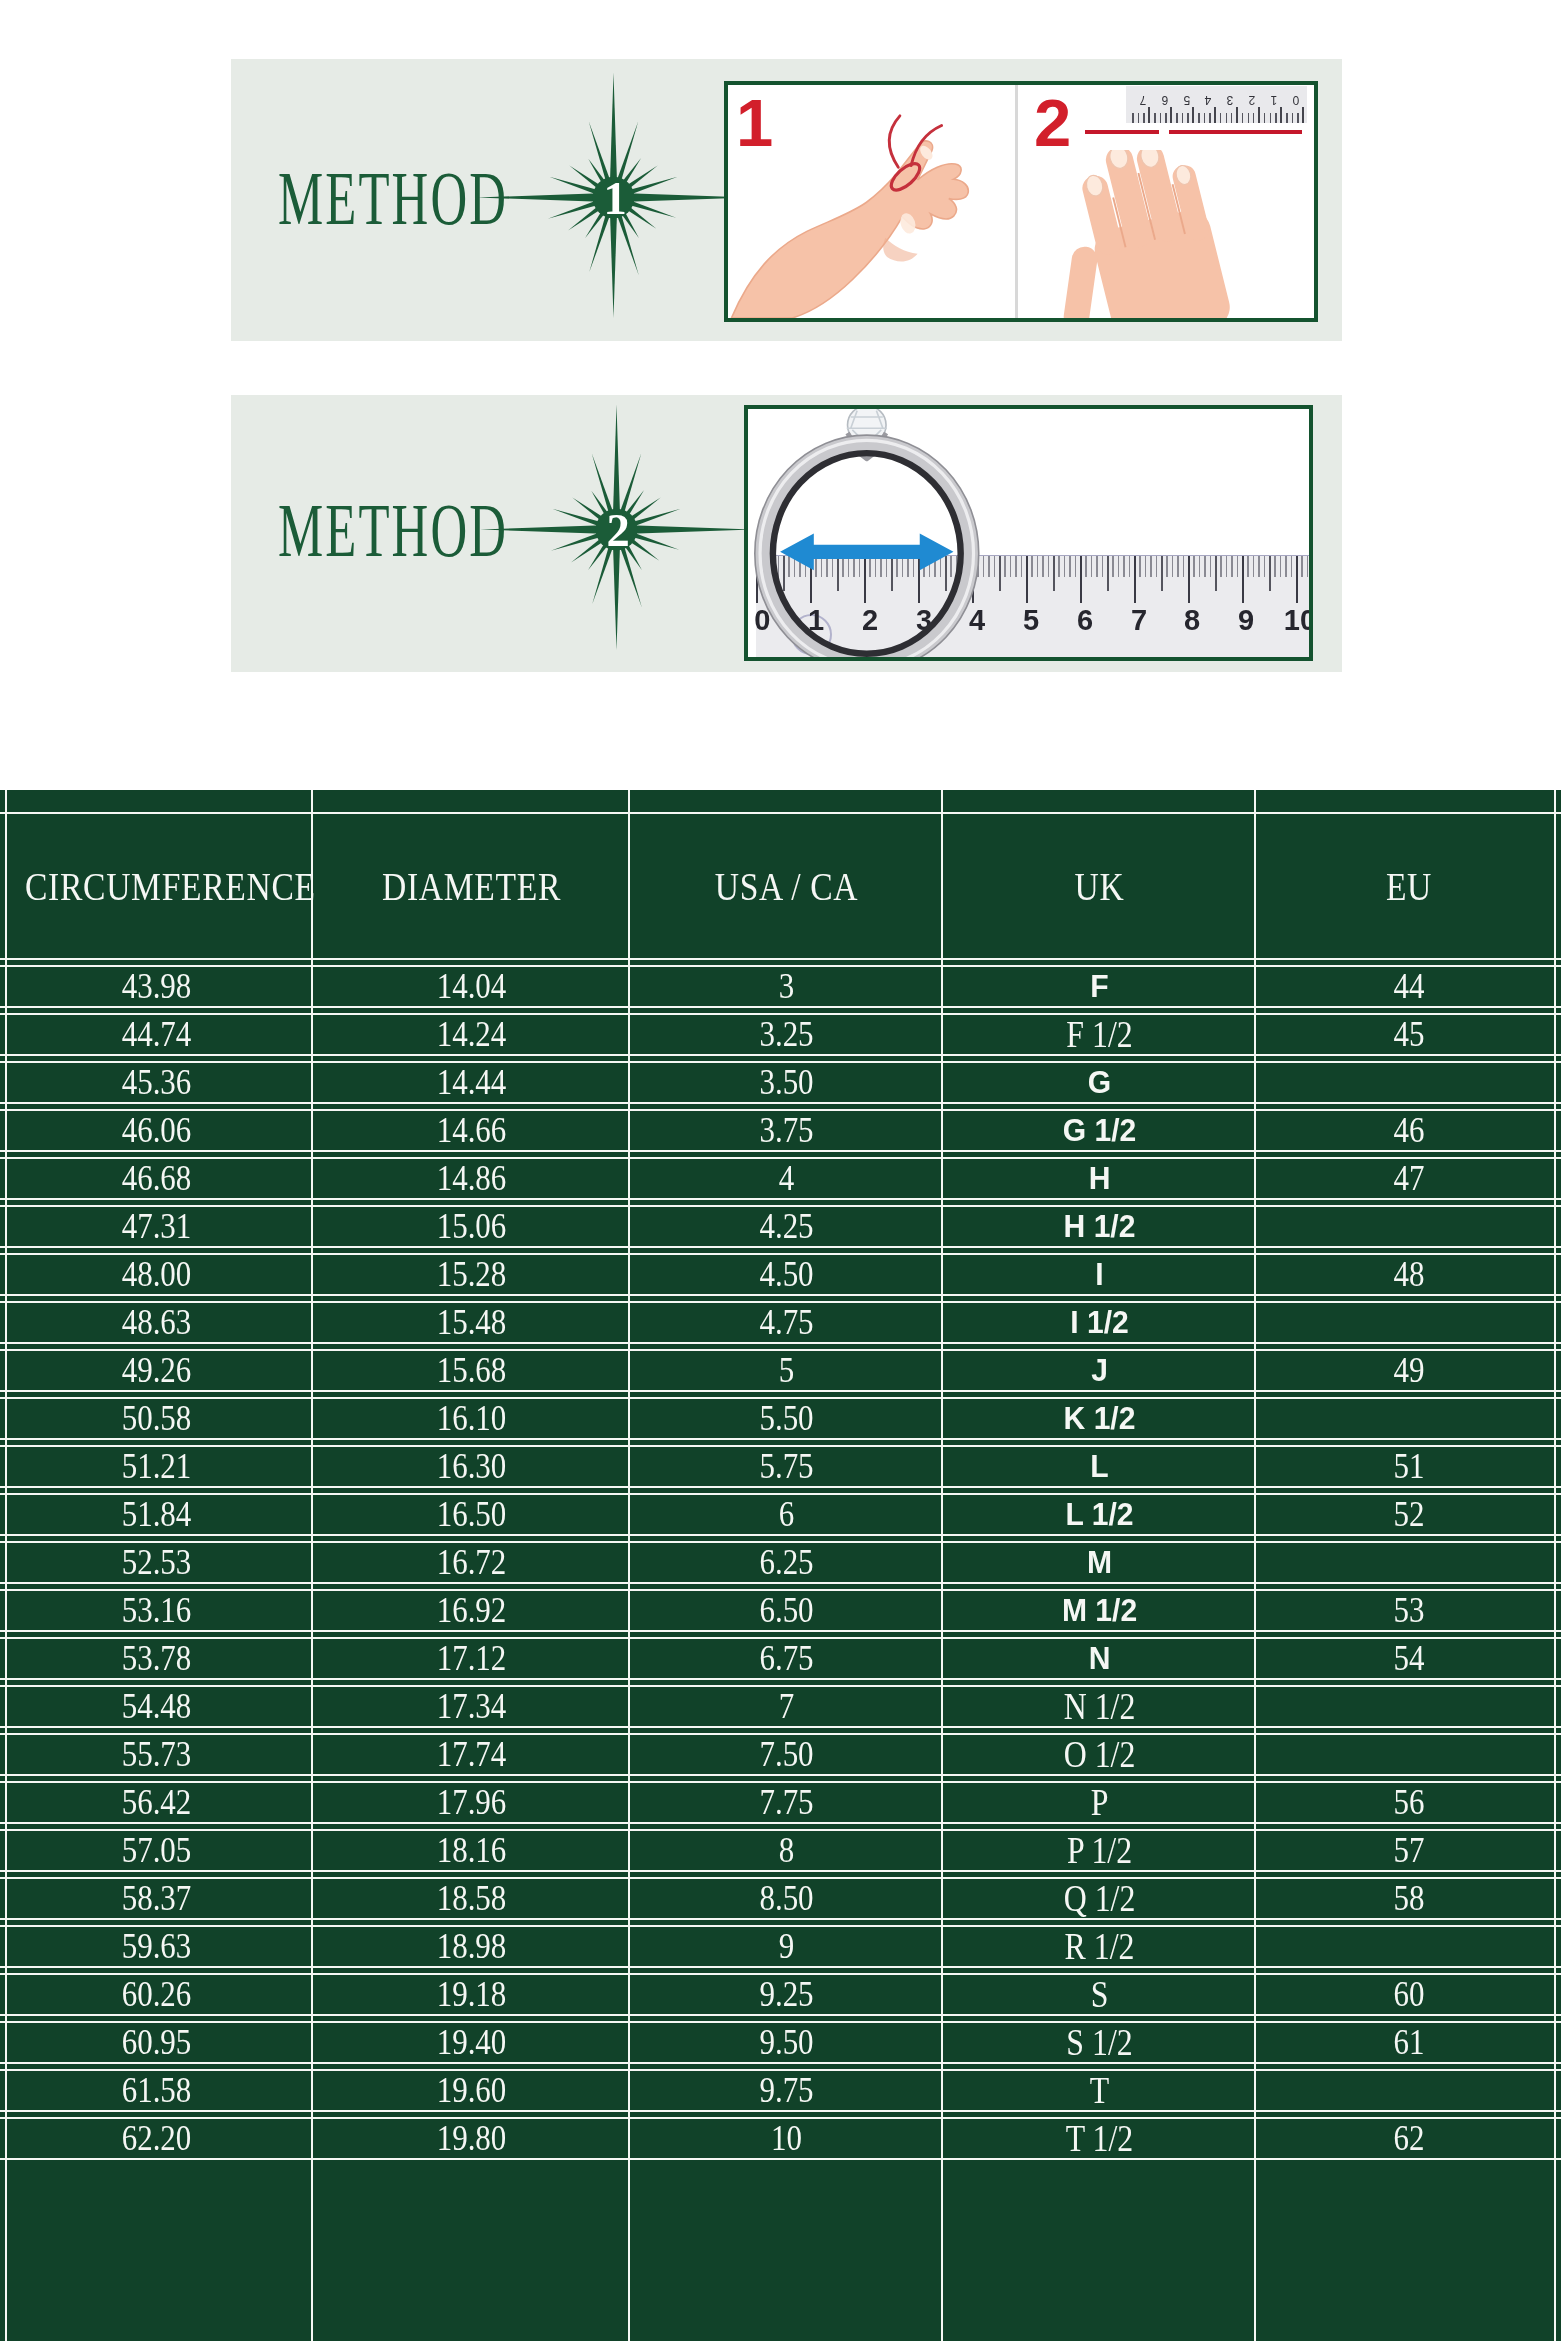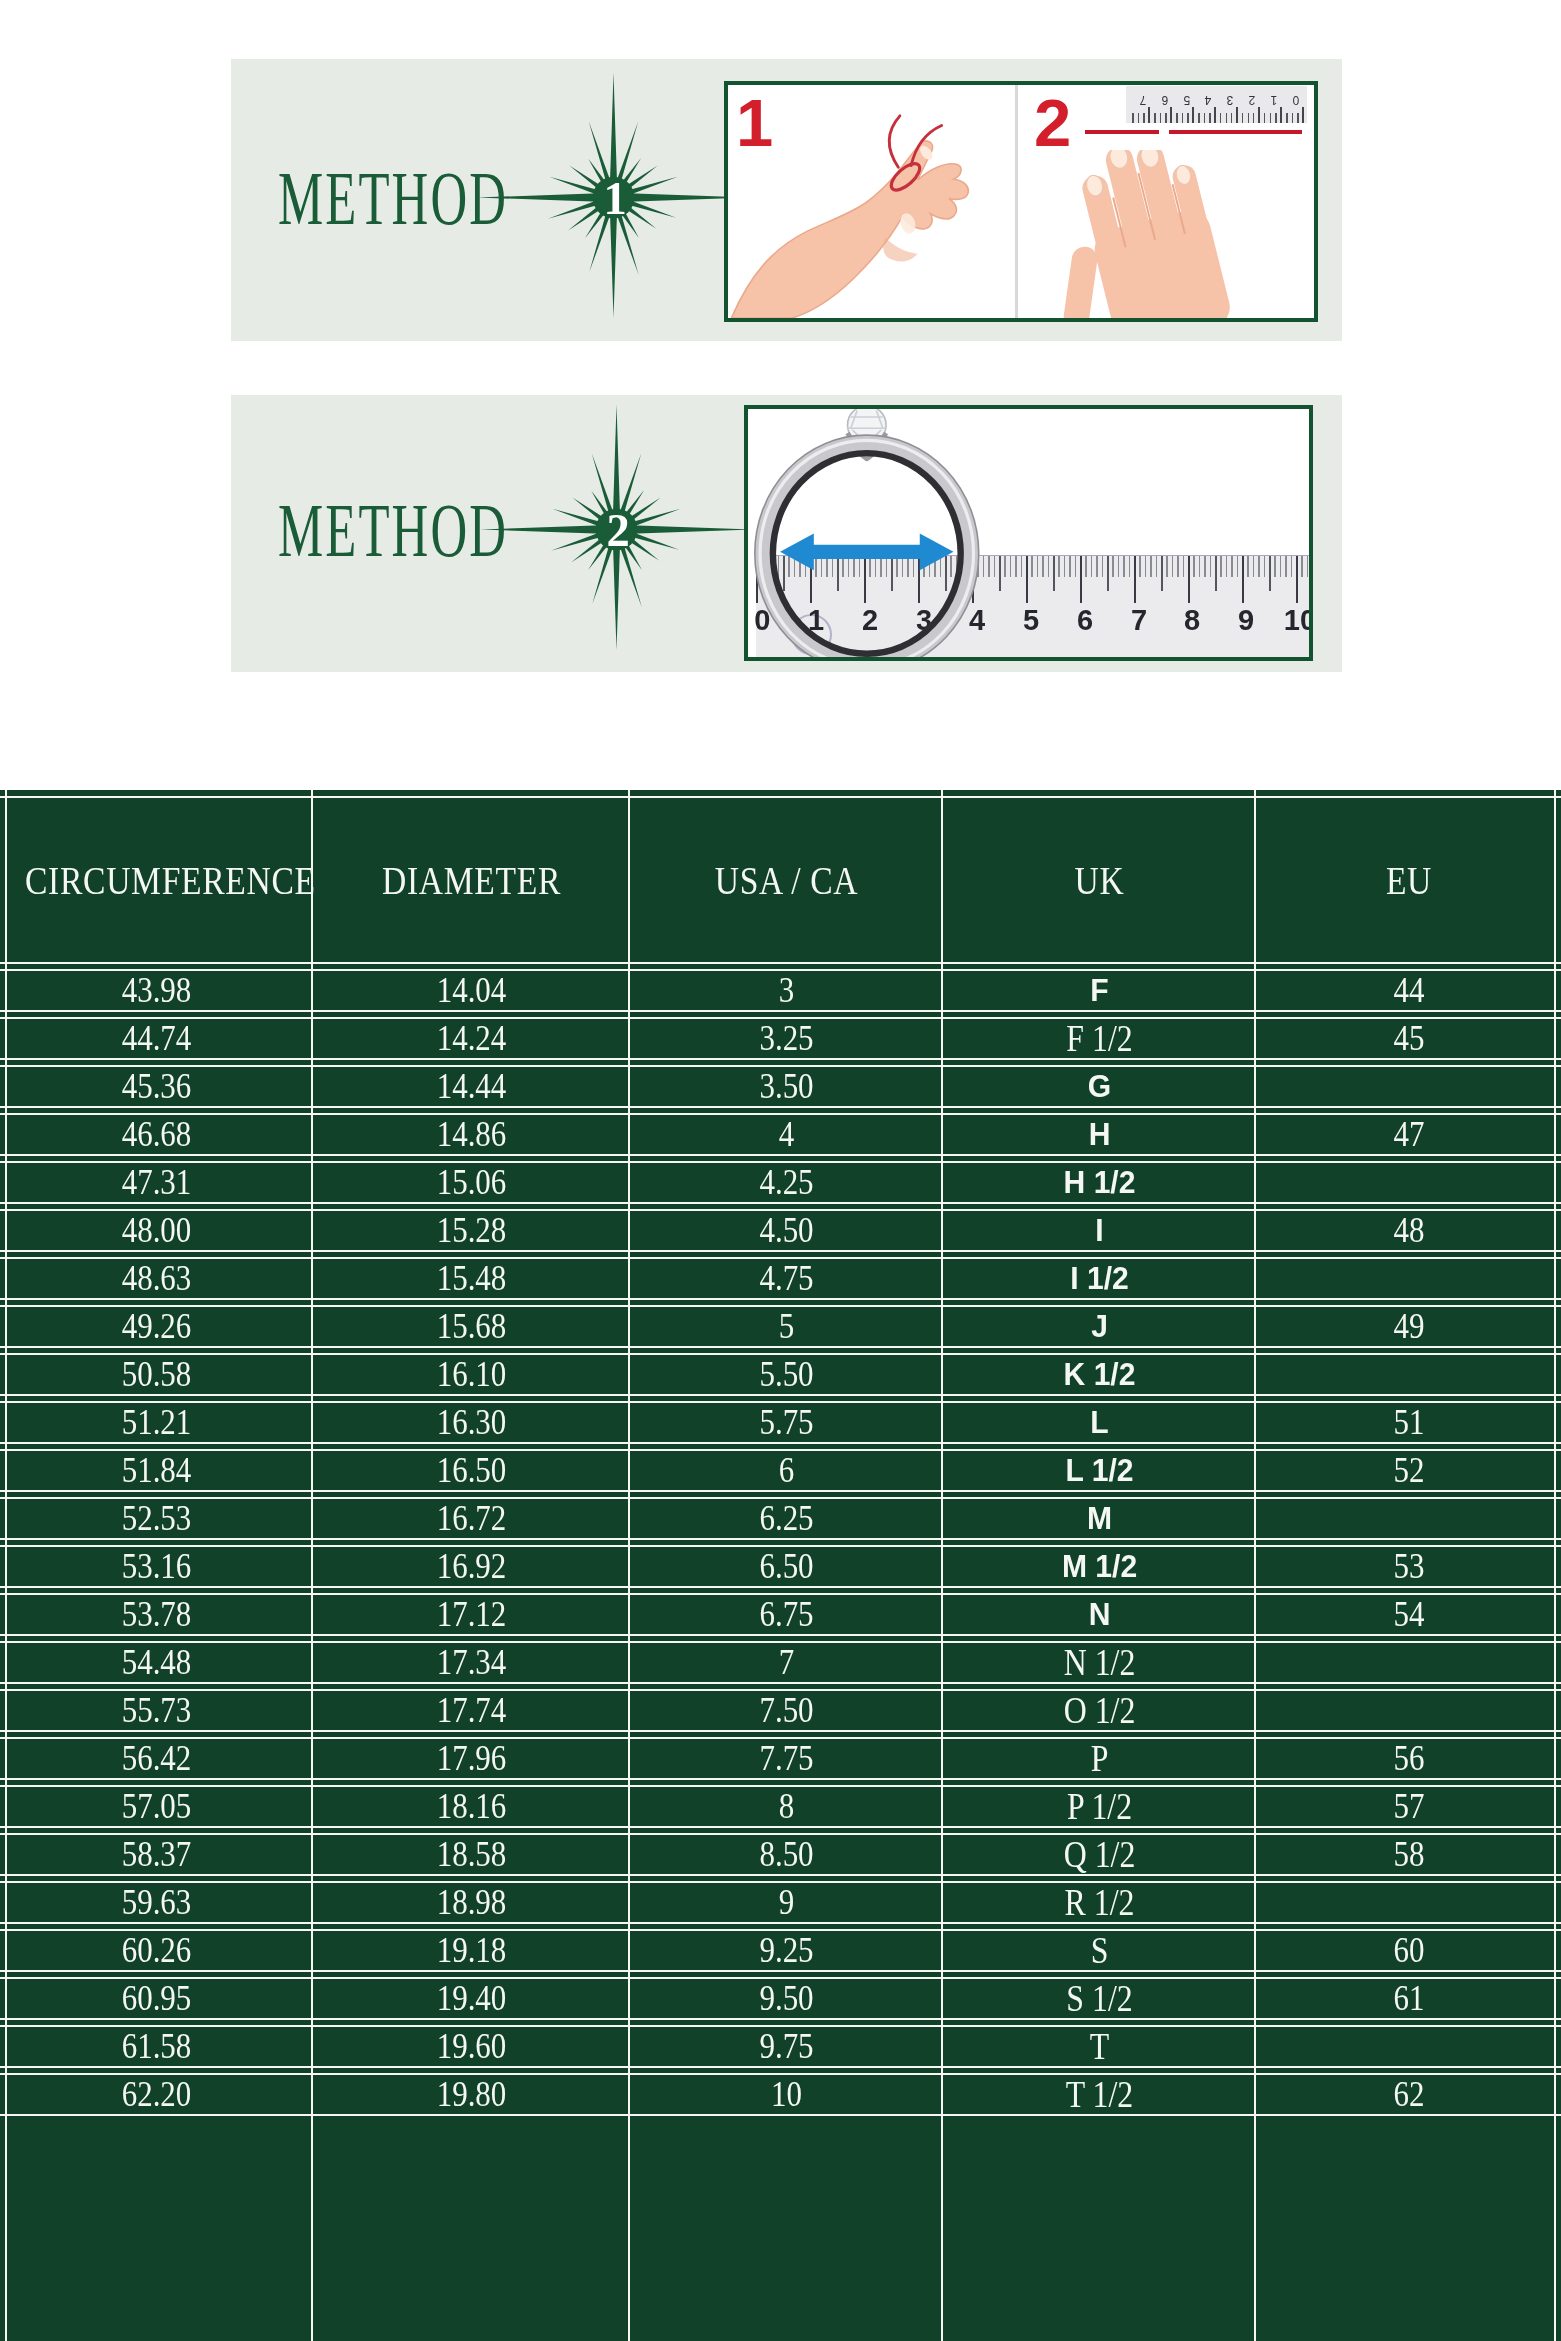--- a/index.html
+++ b/index.html
@@ -61,21 +61,21 @@
     font-size:29px;color:#26262e;}
   .size-circle{position:absolute;left:35px;top:58px;width:37px;height:37px;border-radius:50%;
     border:2px solid #b2b2cc;background:transparent;}
   .ring-svg{position:absolute;left:0;top:0;}
 
   
   #sizetable{position:absolute;left:0;top:790px;width:1561px;height:1552px;
     background:#114229;overflow:hidden;}
   .vline{position:absolute;top:0;bottom:0;width:2.4px;background:#f6f7f4;z-index:3;}
   .tgrid{display:grid;grid-template-columns:313px 317px 313px 313px 306px;position:relative;z-index:2;}
-  #thead{margin-top:6px;height:168px;border-top:2.4px solid #f6f7f4;border-bottom:2.4px solid #f6f7f4;
+  #thead{margin-top:22px;height:148px;border-top:2.4px solid #f6f7f4;border-bottom:2.4px solid #f6f7f4;
     box-sizing:border-box;align-items:center;}
   .th{color:#f5f7f4;font-size:40px;text-align:center;letter-spacing:0.8px;
     transform:scaleX(0.84);white-space:nowrap;}
   #rows{margin-top:4.8px;}
   .row{height:43px;margin-bottom:5px;border-top:2px solid #f6f7f4;border-bottom:2px solid #f6f7f4;
     box-sizing:border-box;align-items:center;}
   .cell{color:#f5f7f4;font-size:36px;line-height:37px;text-align:center;
     transform:scaleX(0.86);white-space:nowrap;}
   .cell.uk-sans{font-family:"Liberation Sans","DejaVu Sans",sans-serif;font-weight:bold;
     font-size:32px;transform:scaleX(0.94);}
@@ -290,20 +290,27 @@
           <div class="cell">45</div>
         </div>
         <div class="tgrid row">
           <div class="cell">45.36</div>
           <div class="cell">14.44</div>
           <div class="cell">3.50</div>
           <div class="cell uk-sans">G</div>
           <div class="cell"></div>
         </div>
         <div class="tgrid row">
+          <div class="cell">46.06</div>
+          <div class="cell">14.66</div>
+          <div class="cell">3.75</div>
+          <div class="cell uk-sans">G 1/2</div>
+          <div class="cell">46</div>
+        </div>
+        <div class="tgrid row">
           <div class="cell">46.68</div>
           <div class="cell">14.86</div>
           <div class="cell">4</div>
           <div class="cell uk-sans">H</div>
           <div class="cell">47</div>
         </div>
         <div class="tgrid row">
           <div class="cell">47.31</div>
           <div class="cell">15.06</div>
           <div class="cell">4.25</div>

